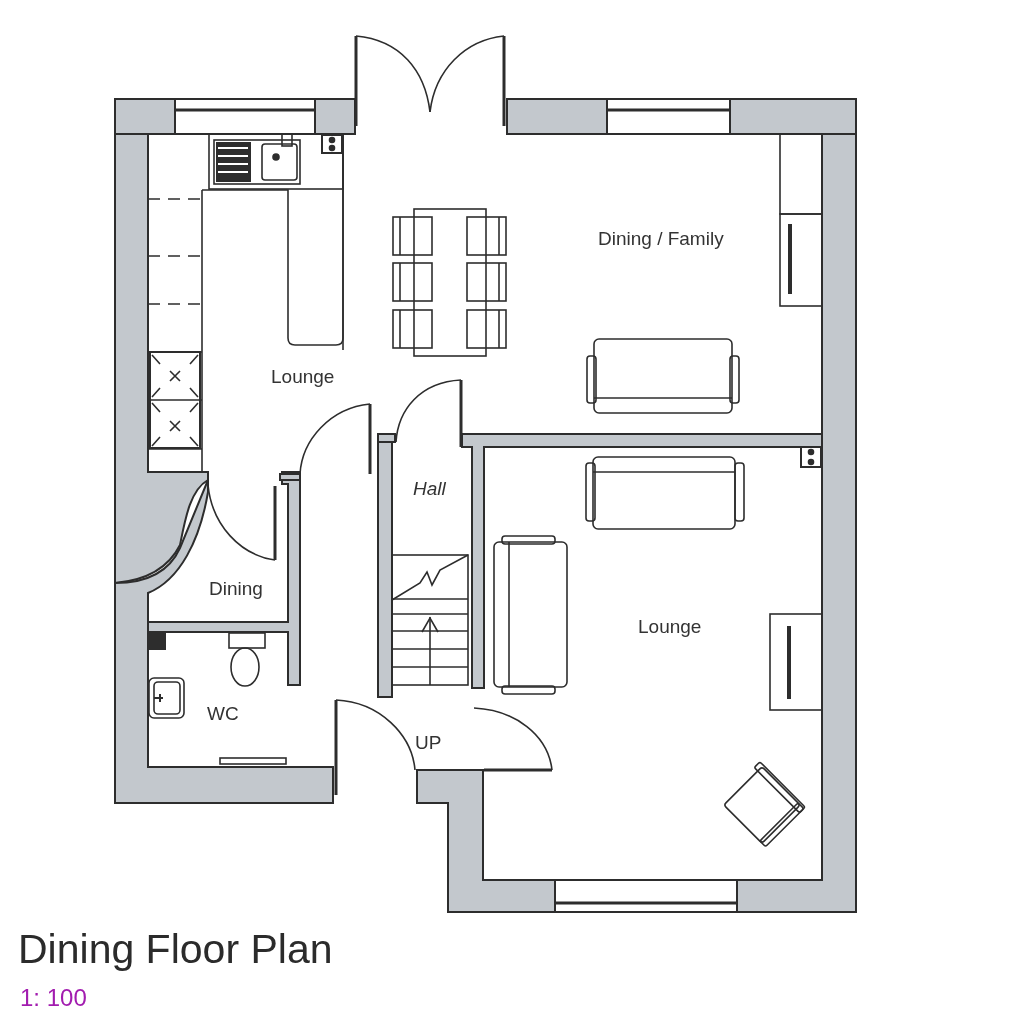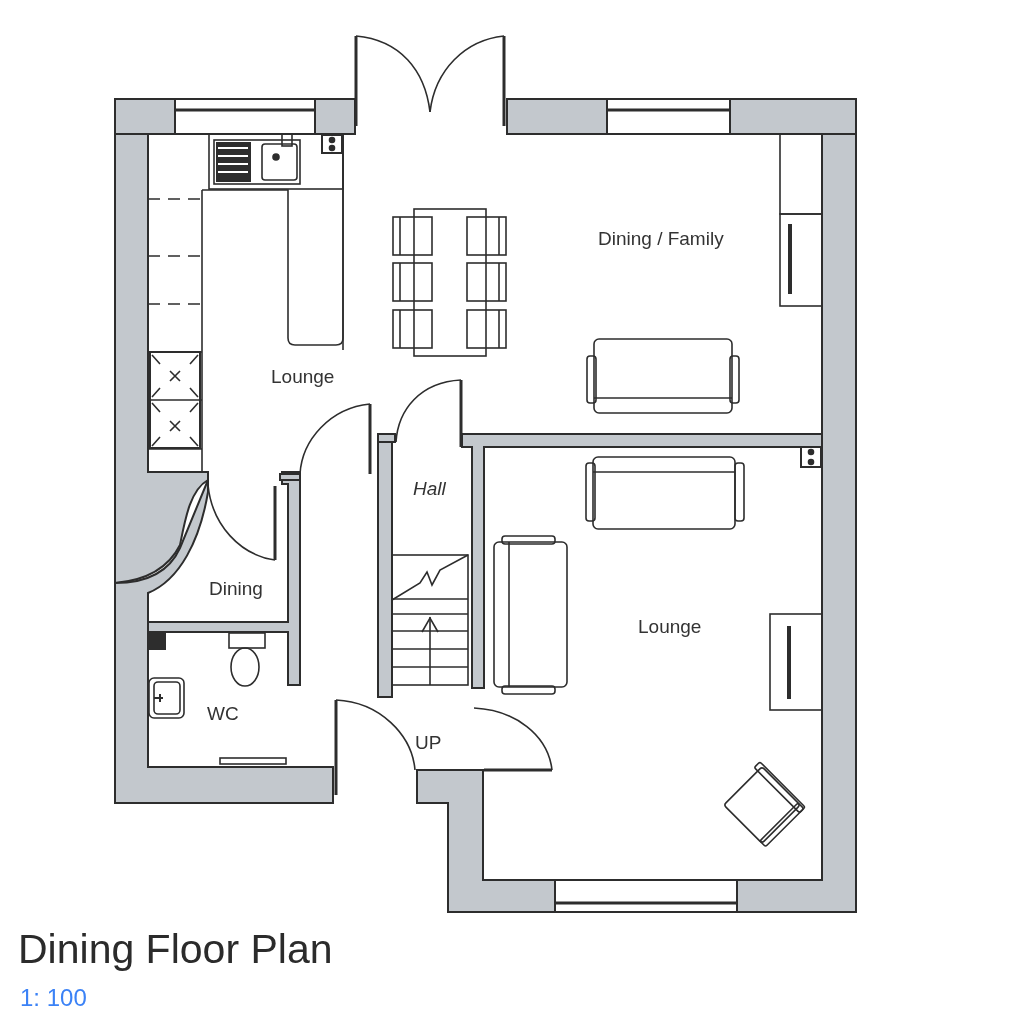--- a/index.html
+++ b/index.html
@@ -1,20 +1,20 @@
 <!DOCTYPE html>
 <html><head>
 <meta charset="utf-8">
 <style>
   html, body { margin: 0; padding: 0; background: #ffffff; }
   body { width: 1024px; height: 1017px; position: relative; overflow: hidden; font-family: "Liberation Sans", sans-serif; }
   #plan { position: absolute; left: 0; top: 0; width: 1024px; height: 1017px; }
   .room-label { position: absolute; color: #333333; font-size: 19px; font-family: "Liberation Sans", sans-serif; white-space: nowrap; }
   .title { position: absolute; left: 18px; top: 926px; font-size: 41px; color: #2b2b2b; font-family: "Liberation Sans", sans-serif; }
-  .scale { position: absolute; left: 20px; top: 984px; font-size: 24px; color: #3b82f6; font-family: "Liberation Sans", sans-serif; }
+  .scale { position: absolute; left: 20px; top: 984px; font-size: 24px; color: #a21caf; font-family: "Liberation Sans", sans-serif; }
 </style>
 </head>
 <body>
 
 <svg id="plan" viewBox="0 0 1024 1017" xmlns="http://www.w3.org/2000/svg">
   <g stroke="#2d2d2d" stroke-width="2" fill="#c3c8cd">
 
     <g>
 
       <path d="M115,99 L355,99 L355,134 L148,134 L148,472 L208,472 L208,480 C190,490 185,520 180,545 C170,565 150,580 115,583 Z"></path>

